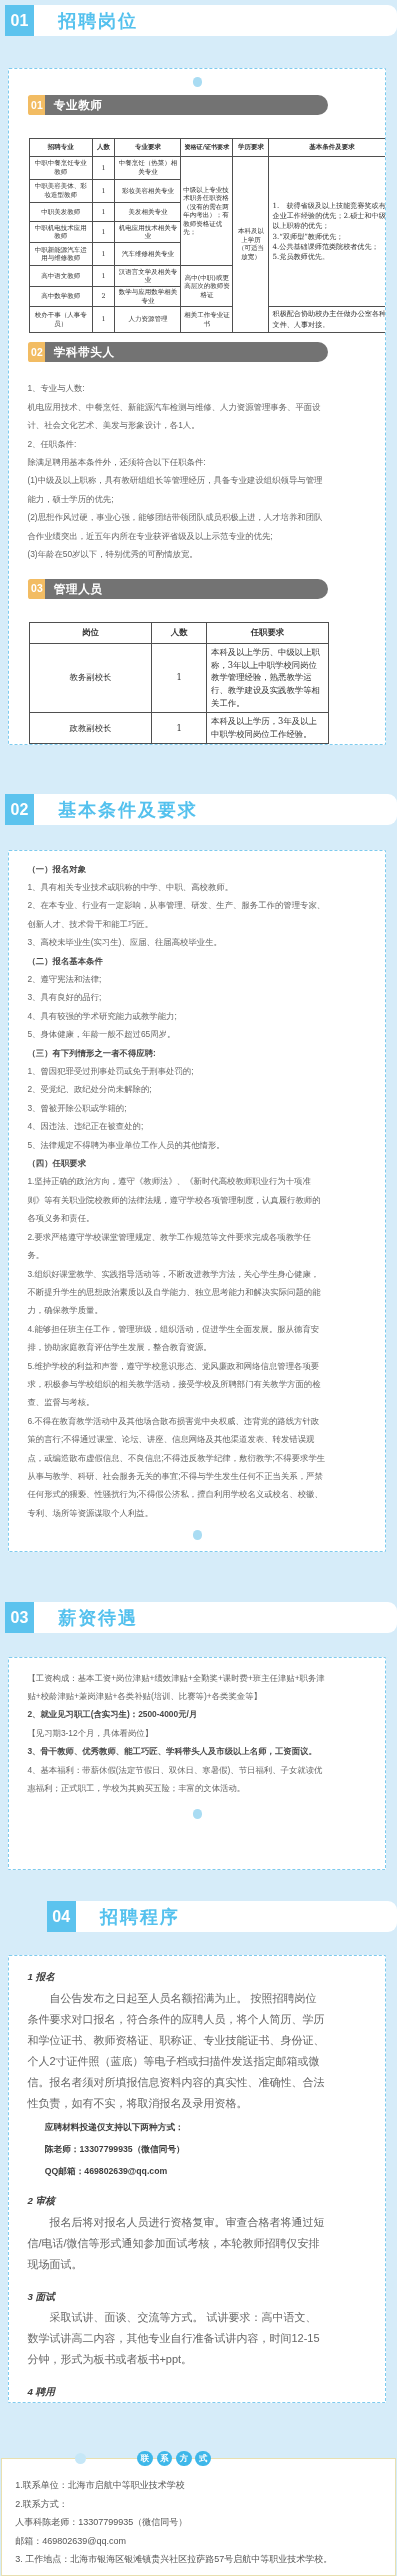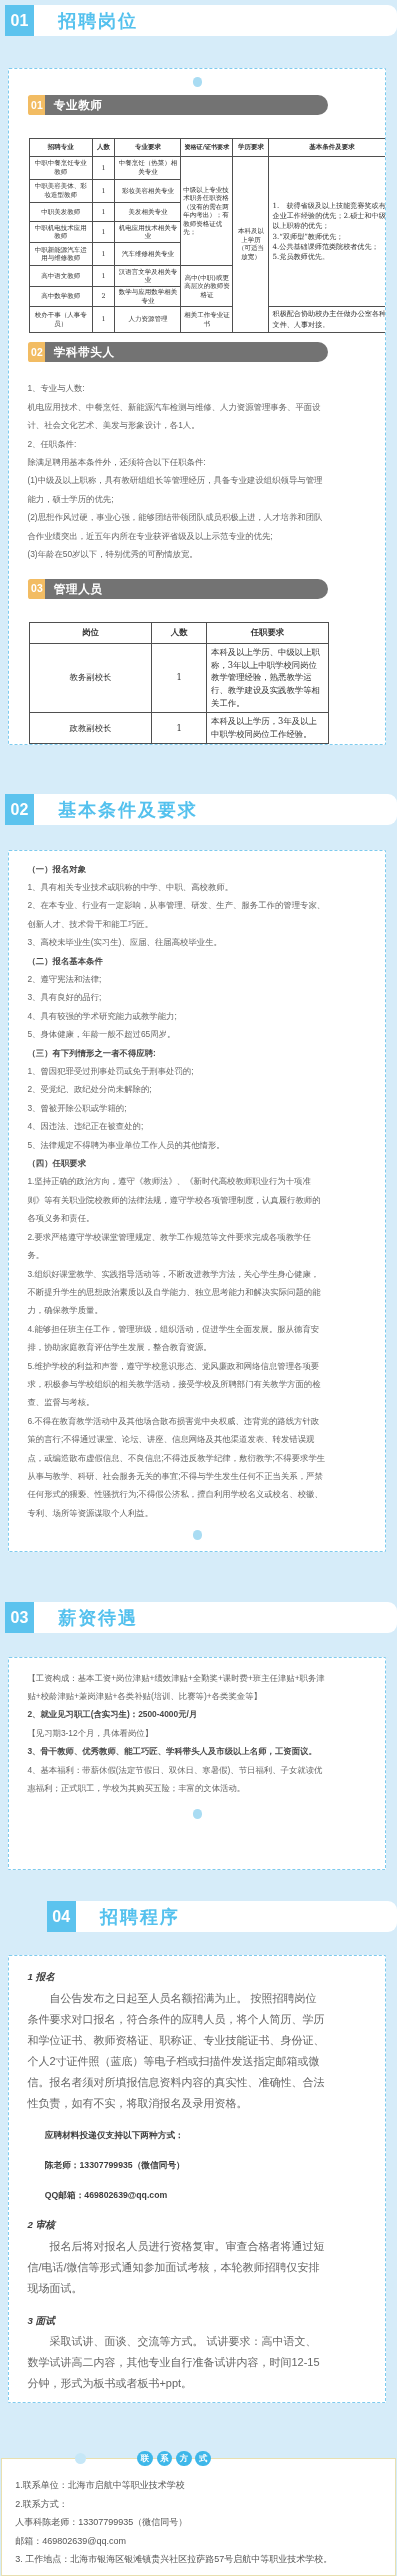--- a/index.html
+++ b/index.html
@@ -48,21 +48,21 @@
   .r30 td{height:18px;} .r34 td{height:19.4px;} .r26 td{height:15.5px;}
   
   .cond-p{margin:0 58px 0 18px;font-size:8.4px;color:#666;line-height:18.4px;}
   .cond-p.b{color:#4a4a4a;font-weight:bold;}
   .pad-top{padding-top:8.4px;}
   .sal-pad{padding-top:10.4px;}
   .proc-h{margin:15.5px 58px 3.9px 18px;font-size:9.7px;color:#3f3f3f;
           font-weight:bold;font-style:italic;}
   .proc-h.first{margin-top:15px;}
   .proc-p{margin:0 58px 0 18px;font-size:11px;color:#666;line-height:21px;text-indent:2em;}
-  .proc-c{margin:12px 58px 0 18px;font-size:8.7px;color:#3f3f3f;font-weight:bold;
+  .proc-c{margin:4px 58px 0 18px;font-size:8.7px;color:#3f3f3f;font-weight:bold;
           line-height:18px;text-indent:2em;}
   
   .mt-sub2{margin-top:9.7px;} .mt-lead{margin-top:17px;} .mt-sub3{margin-top:15.5px;}
   .mt-t1{margin-top:23px;} .mt-sub1{margin-top:8.4px;} .mt-t2{margin-top:23px;}
   
   .footer{position:relative;margin:55px 0 0 1.3px;width:395px;height:118px;background:#fff;
           border:0.6px solid #e8e0b0;box-sizing:border-box;}
   .f-dot{position:absolute;left:73px;top:-5.8px;width:11px;height:11px;border-radius:50%;
          background:#c6e7f7;}
   .f-badges{position:absolute;left:135px;top:-7.8px;display:flex;gap:3.9px;}

